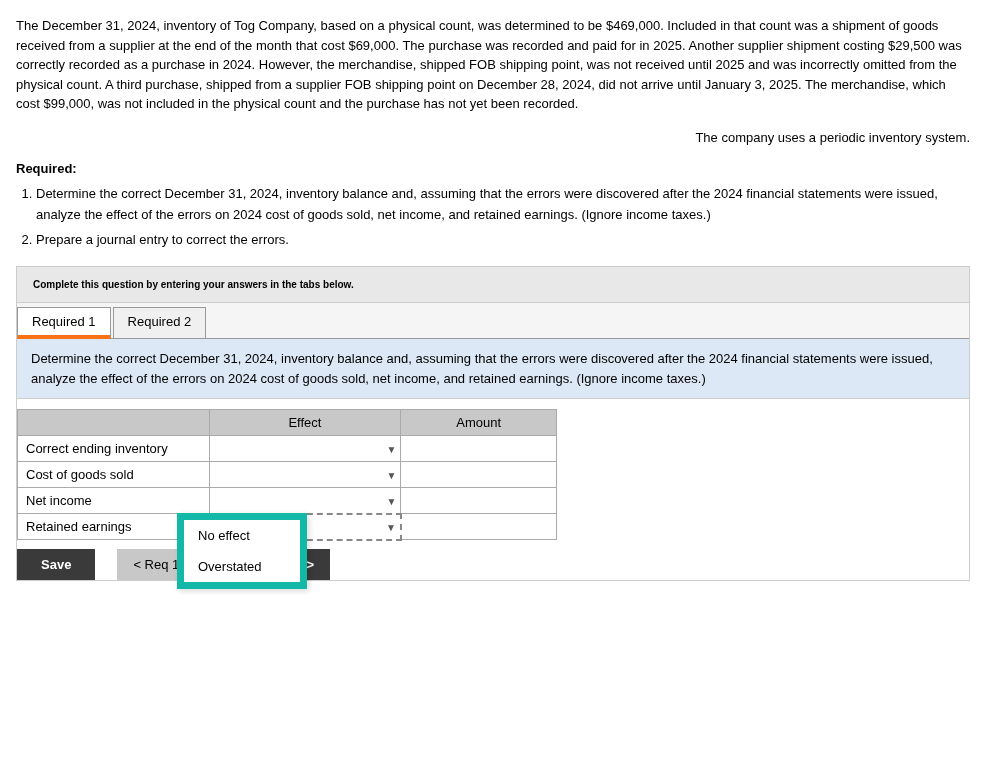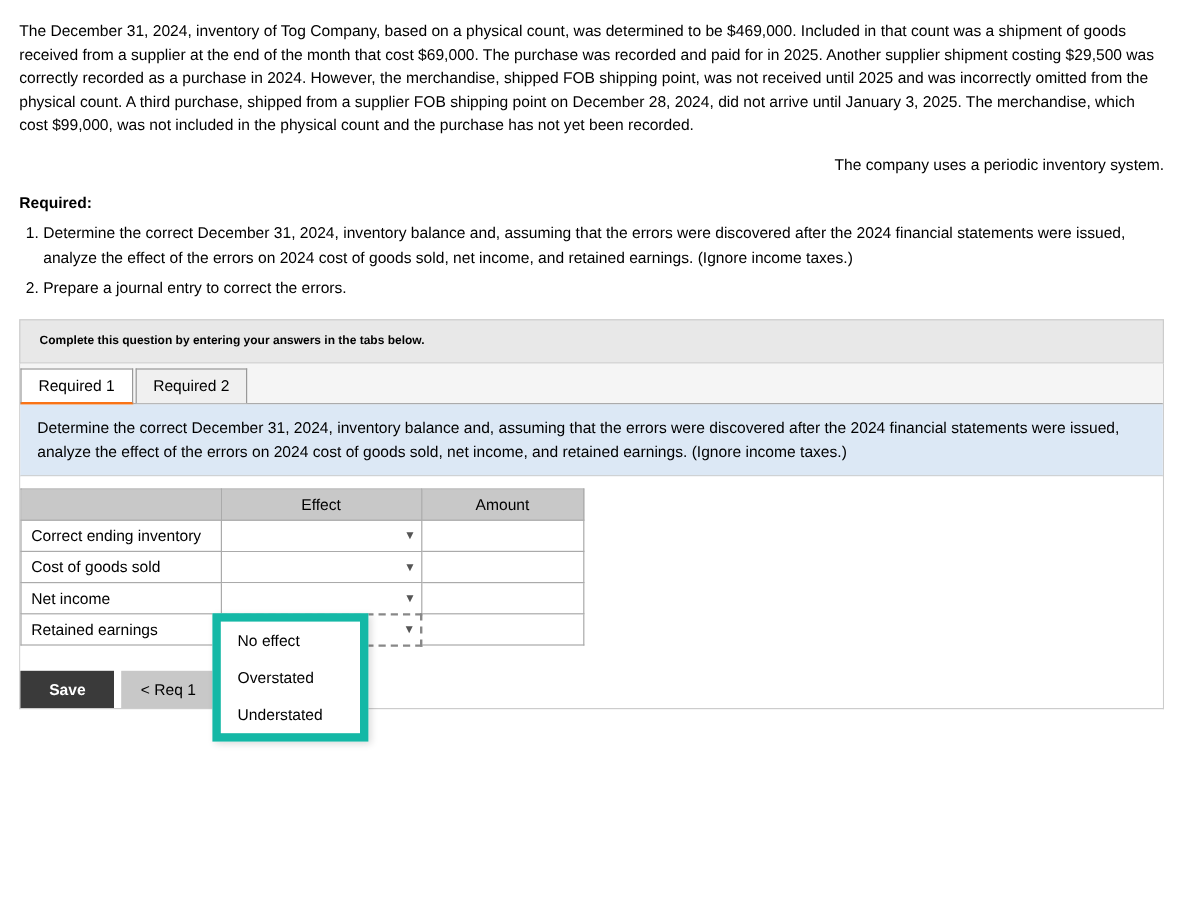--- a/index.html
+++ b/index.html
@@ -56,38 +56,38 @@
       border: 1px solid #999;
       border-bottom: none;
       cursor: pointer;
       font-size: 13px;
       background: #f0f0f0;
       margin-right: 2px;
       margin-top: 4px;
     }
     .tab.active {
       background: #fff;
-      border-bottom: 2px solid #f97316;
+      border-bottom: 4px solid #f97316;
       margin-bottom: -1px;
       z-index: 1;
     }
     .tab-content {
       padding: 10px 14px;
       background: #dce8f5;
       font-size: 13px;
       line-height: 1.5;
       border-bottom: 1px solid #ccc;
     }
     .table-section {
       padding: 10px 0 0 0;
       background: #fff;
     }
     .effect-table {
       border-collapse: collapse;
-      width: 470px;
+      width: 540px;
       margin-left: 0;
     }
     .effect-table th {
       background: #c8c8c8;
       border: 1px solid #aaa;
       padding: 5px 10px;
       text-align: center;
       font-weight: normal;
       font-size: 13px;
     }
@@ -164,22 +164,22 @@
       padding: 8px 14px;
       cursor: pointer;
       font-size: 13px;
     }
     .table-wrapper {
       position: relative;
     }
     .buttons-row {
       display: flex;
       align-items: flex-end;
-      gap: 6px;
-      margin-top: 20px;
+      gap: 22px;
+      margin-top: 8px;
       position: relative;
     }
   </style>
 </head>
 <body>
 
 <div class="problem-text">The December 31, 2024, inventory of Tog Company, based on a physical count, was determined to be $469,000. Included in that count was a shipment of goods received from a supplier at the end of the month that cost $69,000. The purchase was recorded and paid for in 2025. Another supplier shipment costing $29,500 was correctly recorded as a purchase in 2024. However, the merchandise, shipped FOB shipping point, was not received until 2025 and was incorrectly omitted from the physical count. A third purchase, shipped from a supplier FOB shipping point on December 28, 2024, did not arrive until January 3, 2025. The merchandise, which cost $99,000, was not included in the physical count and the purchase has not yet been recorded.</div>
 
 <div class="company-uses">The company uses a periodic inventory system.</div>
 
@@ -242,21 +242,20 @@
                 <span class="dropdown-arrow">▼</span>
               </td>
             <td class="amount-cell"></td>
           </tr>
         </tbody>
       </table>
 
       <div class="dropdown-popup" style="top: 104px;">
         <div>No effect</div>
         <div>Overstated</div>
-        <div>Understated</div>
       </div>
     </div>
 
     <div class="buttons-row">
       <button class="btn-dark">Save</button>
       <button class="btn-req1">&lt; Req 1</button>
       <button class="btn-req2">
         <span>Required 2</span>
         <span> &gt;</span>
       </button>

